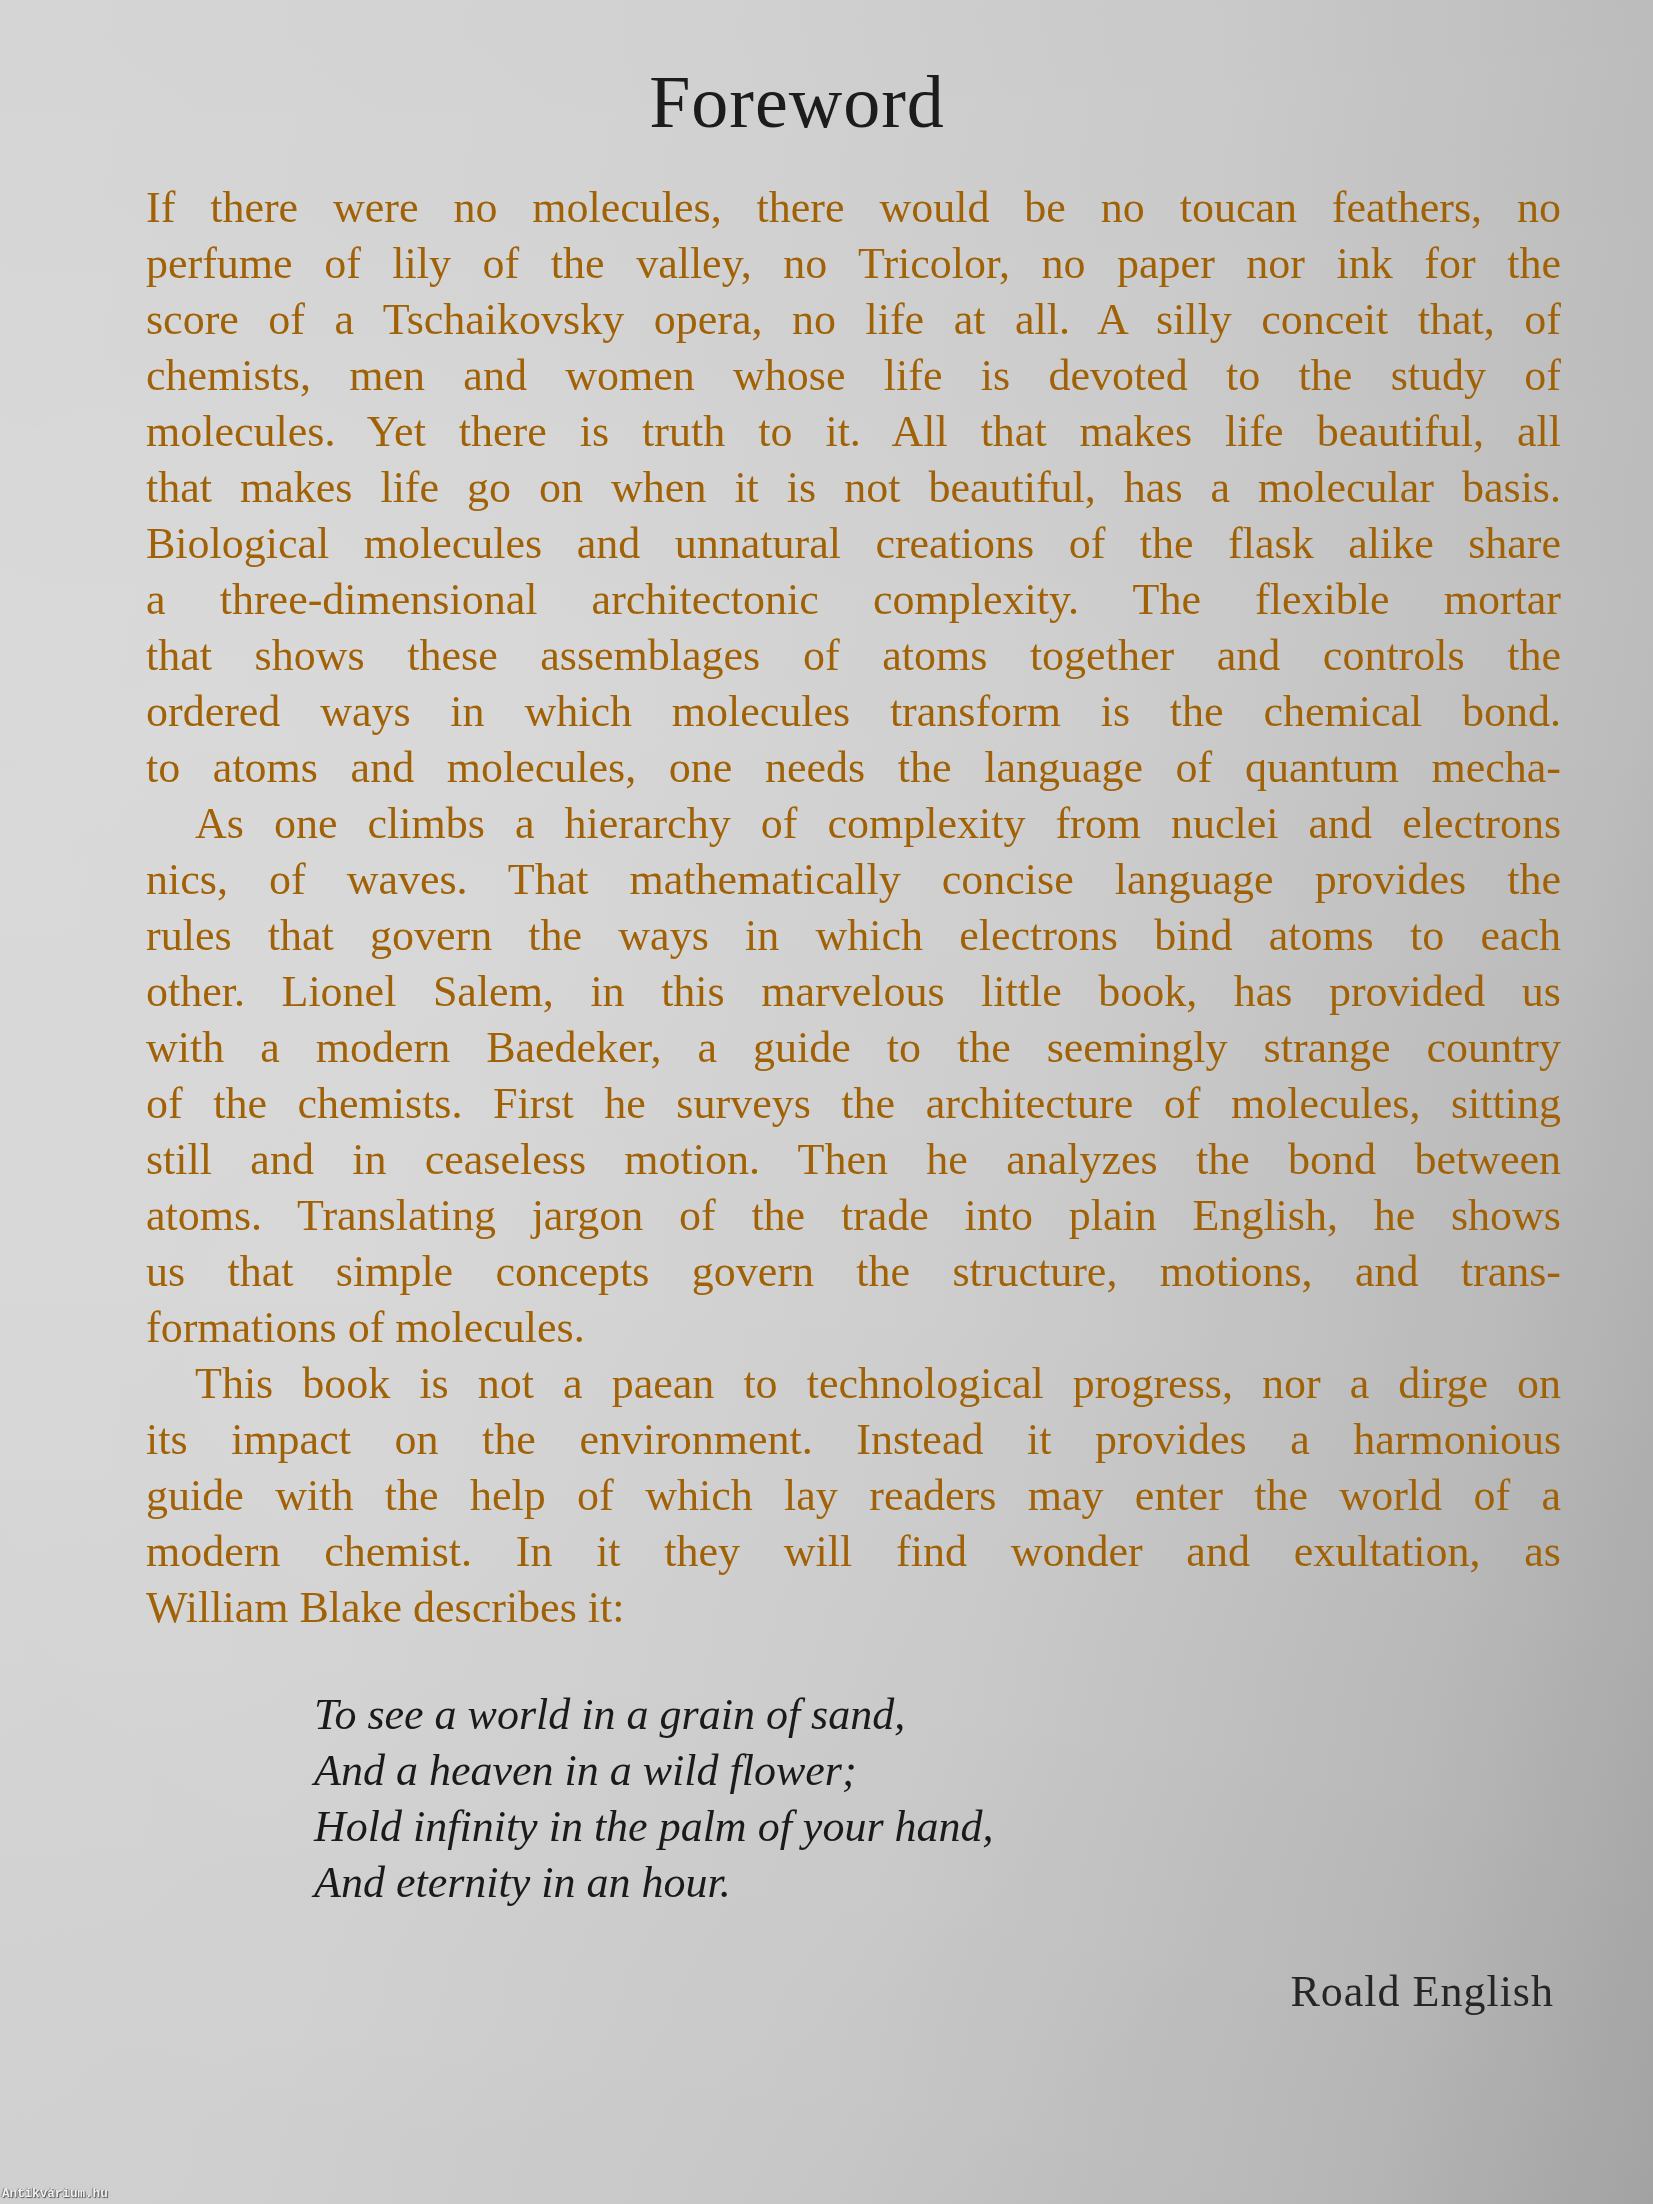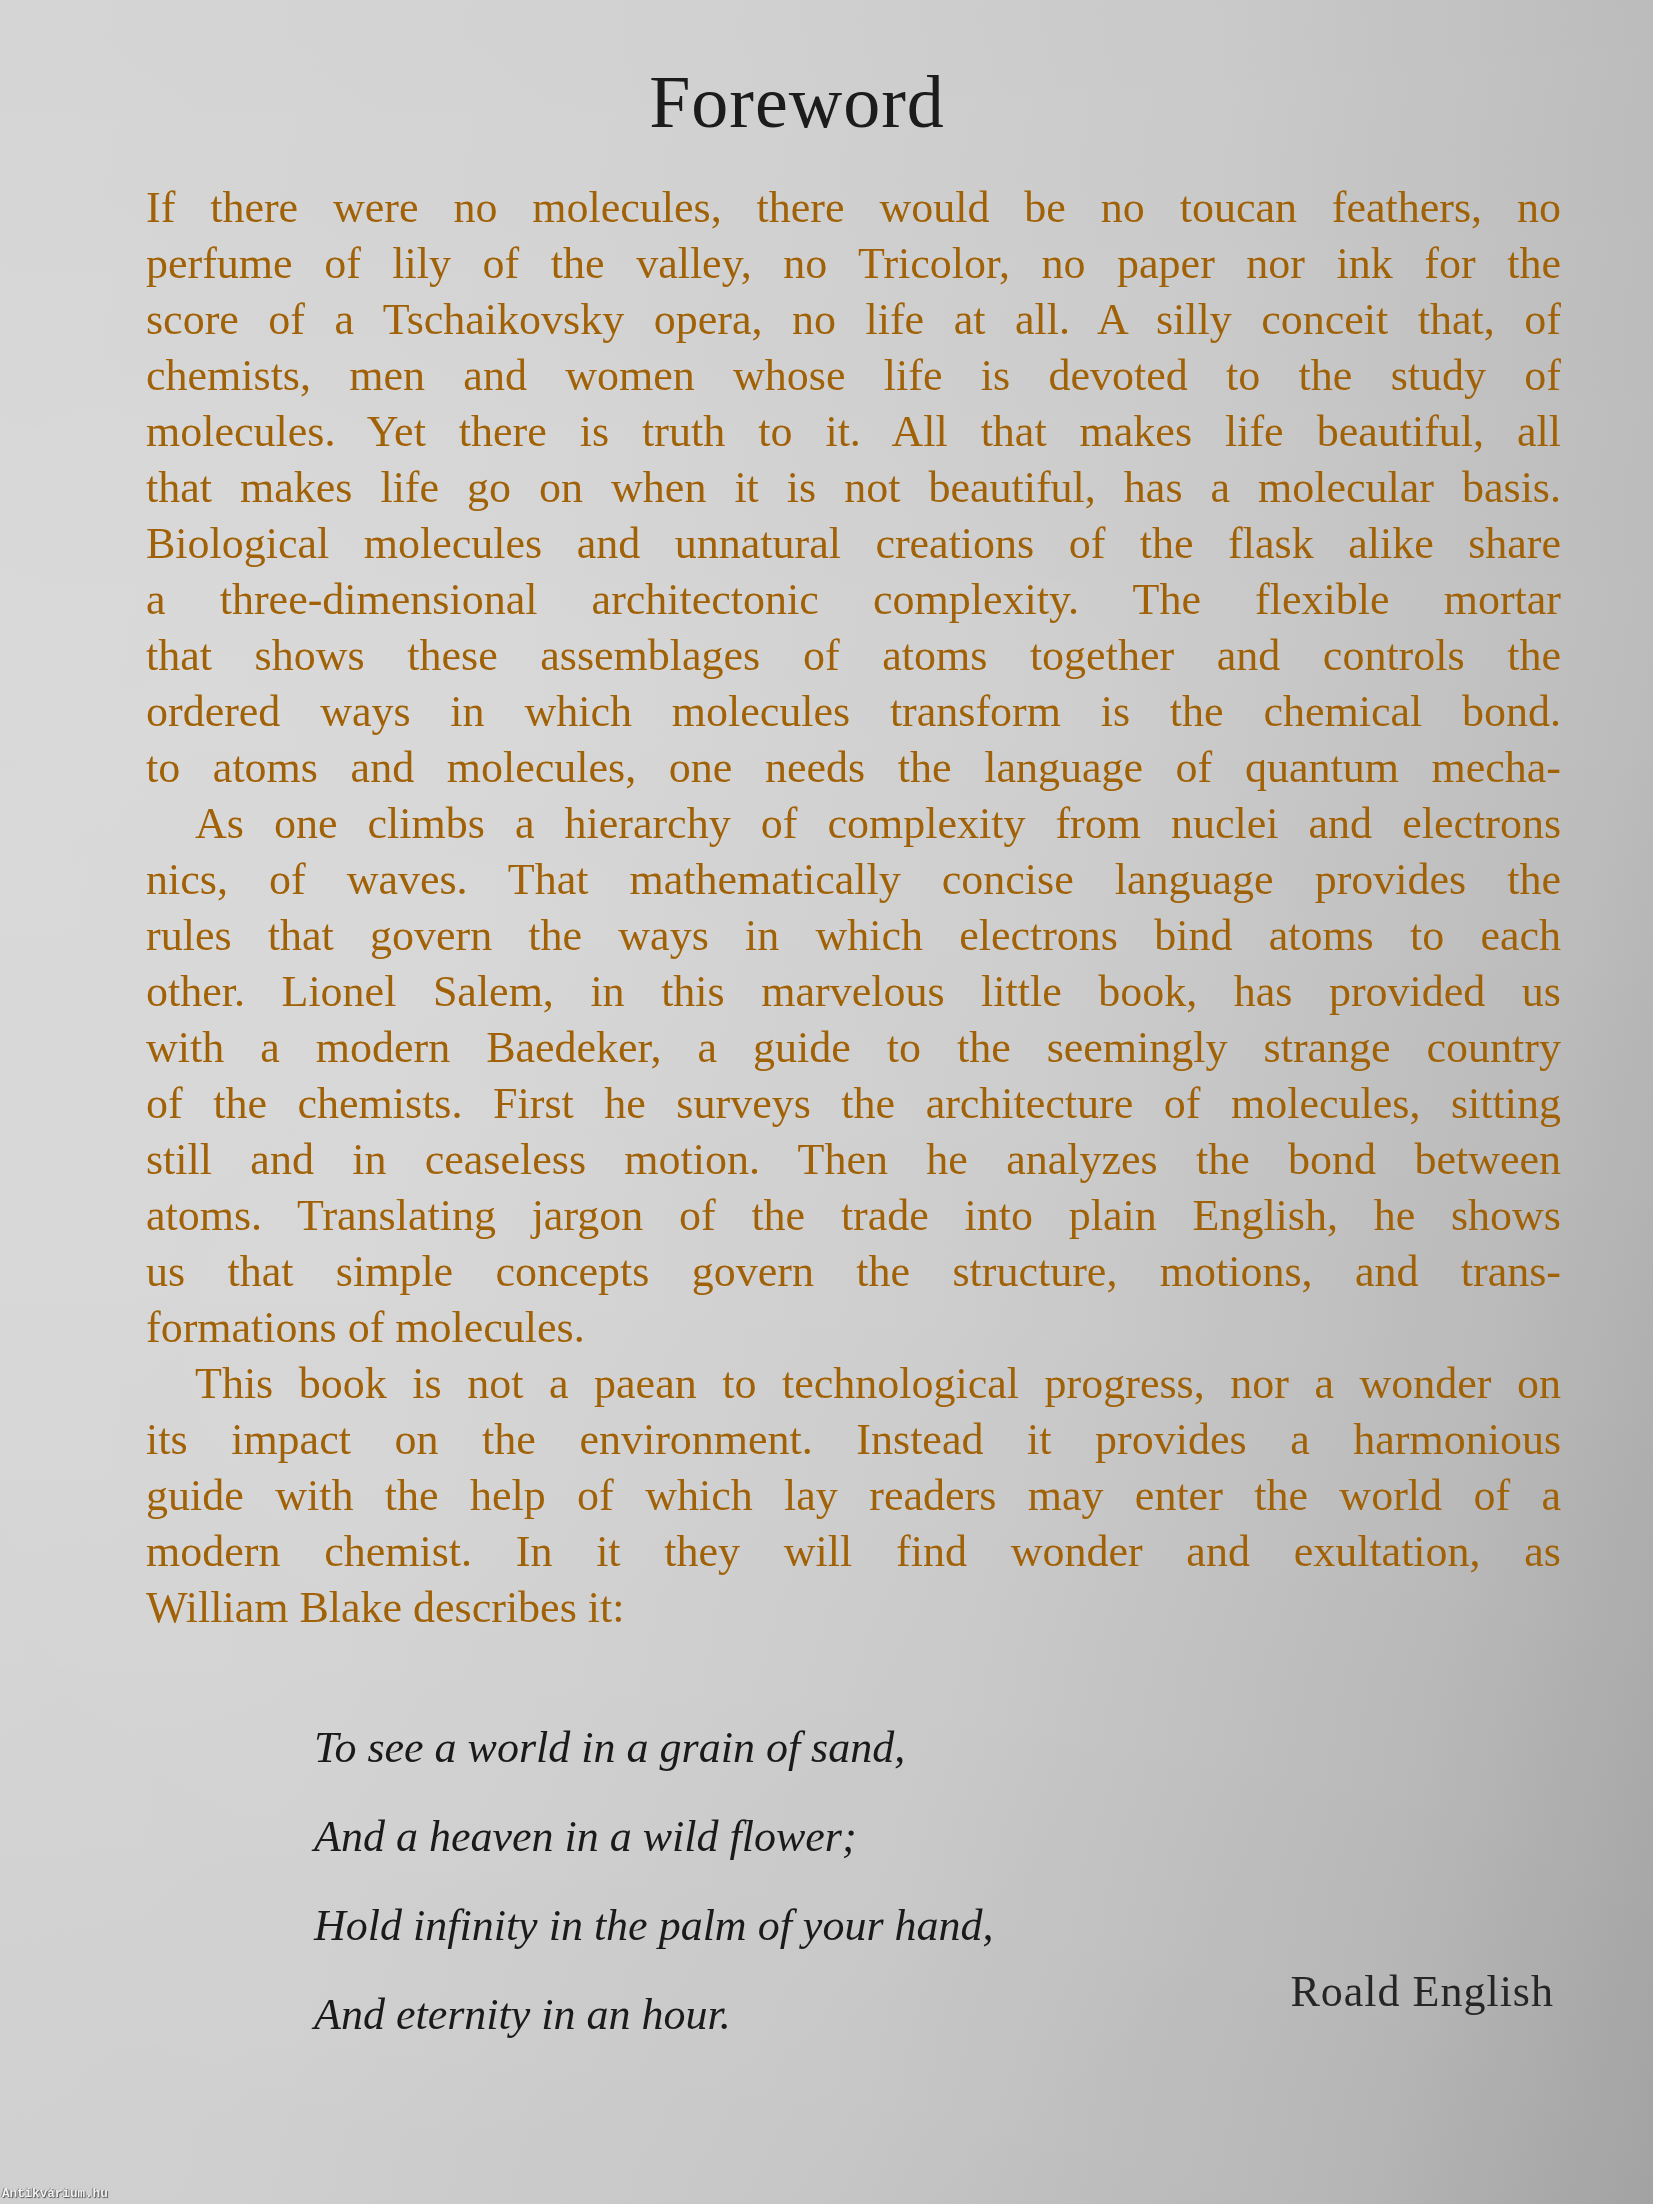--- a/index.html
+++ b/index.html
@@ -62,21 +62,20 @@
       top: 1687px;
     }
     .poem-line {
       display: block;
       height: 56px;
       line-height: 56px;
       font-size: 44px;
       font-style: italic;
       white-space: nowrap;
       color: #1a1a1a;
-      margin-top: 33px;
     }
     .signature {
       position: absolute;
       right: 100px;
       top: 1966px;
       font-size: 44px;
       letter-spacing: 1px;
       color: #262626;
     }
     .watermark {
@@ -121,21 +120,21 @@
     <span class="line">other. Lionel Salem, in this marvelous little book, has provided us</span>
     <span class="line">with a modern Baedeker, a guide to the seemingly strange country</span>
     <span class="line">of the chemists. First he surveys the architecture of molecules, sitting</span>
     <span class="line">still and in ceaseless motion. Then he analyzes the bond between</span>
     <span class="line">atoms. Translating jargon of the trade into plain English, he shows</span>
     <span class="line">us that simple concepts govern the structure, motions, and trans-</span>
     <span class="line last">formations of molecules.</span>
   </div>
 
   <div>
-    <span class="line indent">This book is not a paean to technological progress, nor a wonder on</span>
+    <span class="line indent">This book is not a paean to technological progress, nor a dirge on</span>
     <span class="line">its impact on the environment. Instead it provides a harmonious</span>
     <span class="line">guide with the help of which lay readers may enter the world of a</span>
     <span class="line">modern chemist. In it they will find wonder and exultation, as</span>
     <span class="line last">William Blake describes it:</span>
   </div>
 </div>
 
 <div class="poem">
   <span class="poem-line">To see a world in a grain of sand,</span>
   <span class="poem-line">And a heaven in a wild flower;</span>

